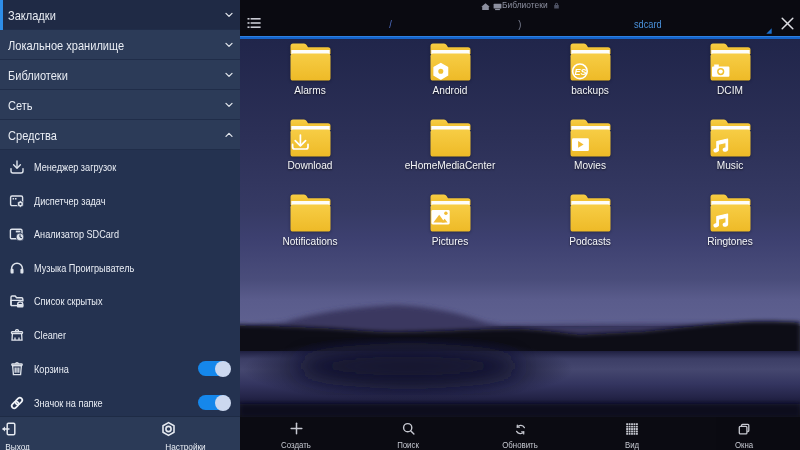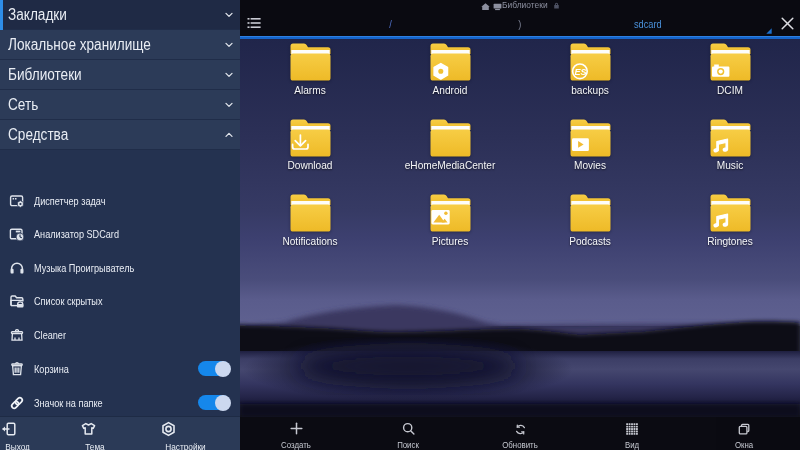--- a/index.html
+++ b/index.html
@@ -2,21 +2,21 @@
 <html><head>
 <meta charset="utf-8">
 <style>
   * { margin:0; padding:0; box-sizing:border-box; }
   html,body { width:800px; height:450px; overflow:hidden; }
   body { font-family:"Liberation Sans", sans-serif; }
   #app { position:relative; width:800px; height:450px; background:#0a0a11; }
 
   
   #sidebar { position:absolute; left:0; top:0; width:240px; height:450px; background:#243250; }
-  .sec { position:absolute; left:0; width:240px; height:30px; background:#2c3b58; border-bottom:1px solid #202d49; color:#e9edf4; font-size:16px; }
+  .sec { position:absolute; left:0; width:240px; height:30px; background:#2c3b58; border-bottom:1px solid #202d49; color:#e9edf4; font-size:13px; }
   .sec .st { position:absolute; left:8px; top:50%; transform:translateY(-50%) scaleX(0.85); transform-origin:left center; white-space:nowrap; }
   .sec .chev { position:absolute; right:6px; top:10px; }
   #sec1 { background:#1f2a45; }
   #sec1::before { content:""; position:absolute; left:0; top:0; width:3px; height:30px; background:#2e8de8; }
   .tool { position:absolute; left:0; width:240px; height:33px; color:#e9edf4; font-size:10.5px; }
   .tool .ticon { position:absolute; left:9px; top:50%; margin-top:-8px; width:16px; height:16px; }
   .tool .tlabel { position:absolute; left:34px; top:50%; transform:translateY(-50%) scaleX(0.87); transform-origin:left center; white-space:nowrap; }
   .toggle { position:absolute; right:10px; top:50%; margin-top:-7.5px; width:32px; height:15px; border-radius:8px; background:#1587eb; }
   .toggle::after { content:""; position:absolute; right:-0.5px; top:-0.5px; width:16px; height:16px; border-radius:50%; background:#ccd8ef; }
   #sidebot { position:absolute; left:0; top:416px; width:240px; height:34px; background:#2b3a57; border-top:1px solid #1e2b45; }
@@ -224,20 +224,28 @@
         <svg class="chev" width="10" height="10" viewBox="0 0 10 10">
           <polyline points="2,3.4 5,6.4 8,3.4" fill="none" stroke="#dfe3ea" stroke-width="1.3" stroke-linecap="round" stroke-linejoin="round"></polyline>
         </svg>
       </div>
     <div class="sec" style="top:120px">
         <span class="st">Средства</span>
         <svg class="chev" width="10" height="10" viewBox="0 0 10 10">
           <polyline points="2,6.4 5,3.4 8,6.4" fill="none" stroke="#dfe3ea" stroke-width="1.3" stroke-linecap="round" stroke-linejoin="round"></polyline>
         </svg>
       </div>
+    <div class="tool" style="top:150.5px">
+        <svg class="ticon" width="16" height="16" viewBox="0 0 16 16" fill="none" stroke="#dfe4ec" stroke-width="1.4" stroke-linecap="round" stroke-linejoin="round">
+          <line x1="8" y1="2" x2="8" y2="8.6"></line>
+          <polyline points="4.6,5.8 8,9.2 11.4,5.8"></polyline>
+          <path d="M2,9.6 L2,12 Q2,14 4,14 L12,14 Q14,14 14,12 L14,9.6"></path>
+        </svg>
+        <span class="tlabel">Менеджер загрузок</span>
+      </div>
     <div class="tool" style="top:184px">
         <svg class="ticon" width="16" height="16" viewBox="0 0 16 16">
           <rect x="1.6" y="3" width="12" height="9.6" rx="1.4" fill="none" stroke="#dfe4ec" stroke-width="1.4"></rect>
           <rect x="3.6" y="5" width="1.5" height="1.5" fill="#dfe4ec"></rect>
           <rect x="6" y="5" width="1.5" height="1.5" fill="#dfe4ec"></rect>
           <path d="M11.4,7.6 L14.4,9.3 L14.4,12.7 L11.4,14.4 L8.4,12.7 L8.4,9.3 Z" fill="#dfe4ec" stroke="#243250" stroke-width="0.8"></path>
           <circle cx="11.4" cy="11" r="1.1" fill="#243250"></circle>
         </svg>
         <span class="tlabel">Диспетчер задач</span>
       </div>
@@ -300,23 +308,20 @@
         </svg>
         <span class="tlabel">Значок на папке</span>
         <span class="toggle"></span>
       </div>
     <div id="sidebot">
       <div class="sbitem" style="left:0"><svg width="17" height="16" viewBox="0 0 17 16">
             <rect x="7.2" y="2.2" width="7.6" height="11.6" rx="1.2" fill="none" stroke="#e5e9f0" stroke-width="1.5"></rect>
             <line x1="2.6" y1="8" x2="9.5" y2="8" stroke="#e5e9f0" stroke-width="1.5"></line>
             <path d="M5,5.4 L2.2,8 L5,10.6 Z" fill="#e5e9f0"></path>
           </svg><span class="slabel">Выход</span></div>
-      <div class="sbitem" style="left:80px"><svg width="17" height="16" viewBox="0 0 17 16">
-            <path d="M5.8,2.6 L8.5,4 L11.2,2.6 L14.6,4.6 L13.2,7.4 L11.8,6.8 L11.8,13 L5.2,13 L5.2,6.8 L3.8,7.4 L2.4,4.6 Z" fill="none" stroke="#e5e9f0" stroke-width="1.5" stroke-linejoin="round"></path>
-          </svg><span class="slabel">Тема</span></div>
       <div class="sbitem" style="left:160px"><svg width="17" height="16" viewBox="0 0 17 16">
             <path d="M8.5,1.6 L14,4.8 L14,11.2 L8.5,14.4 L3,11.2 L3,4.8 Z" fill="none" stroke="#e5e9f0" stroke-width="1.6" stroke-linejoin="round"></path>
             <circle cx="8.5" cy="8" r="2.6" fill="none" stroke="#e5e9f0" stroke-width="1.6"></circle>
           </svg><span class="slabel">Настройки</span></div>
     </div>
   </div>
 
   <div id="topbar">
     <svg style="position:absolute;left:240px;top:1.5px" width="80" height="9" viewBox="0 0 80 9">
       <path d="M5.5,1.2 L9.7,4.8 L8.8,4.8 L8.8,7.9 L2.2,7.9 L2.2,4.8 L1.3,4.8 Z" fill="#8d90a0"></path>

